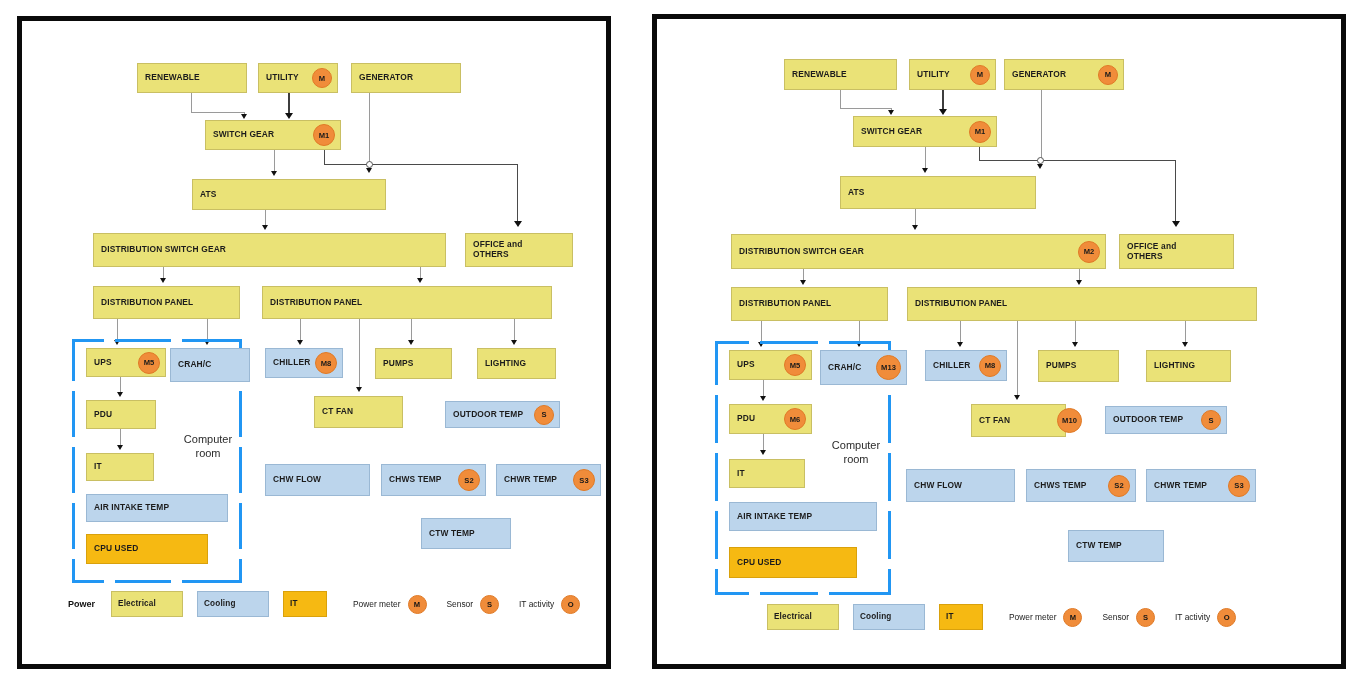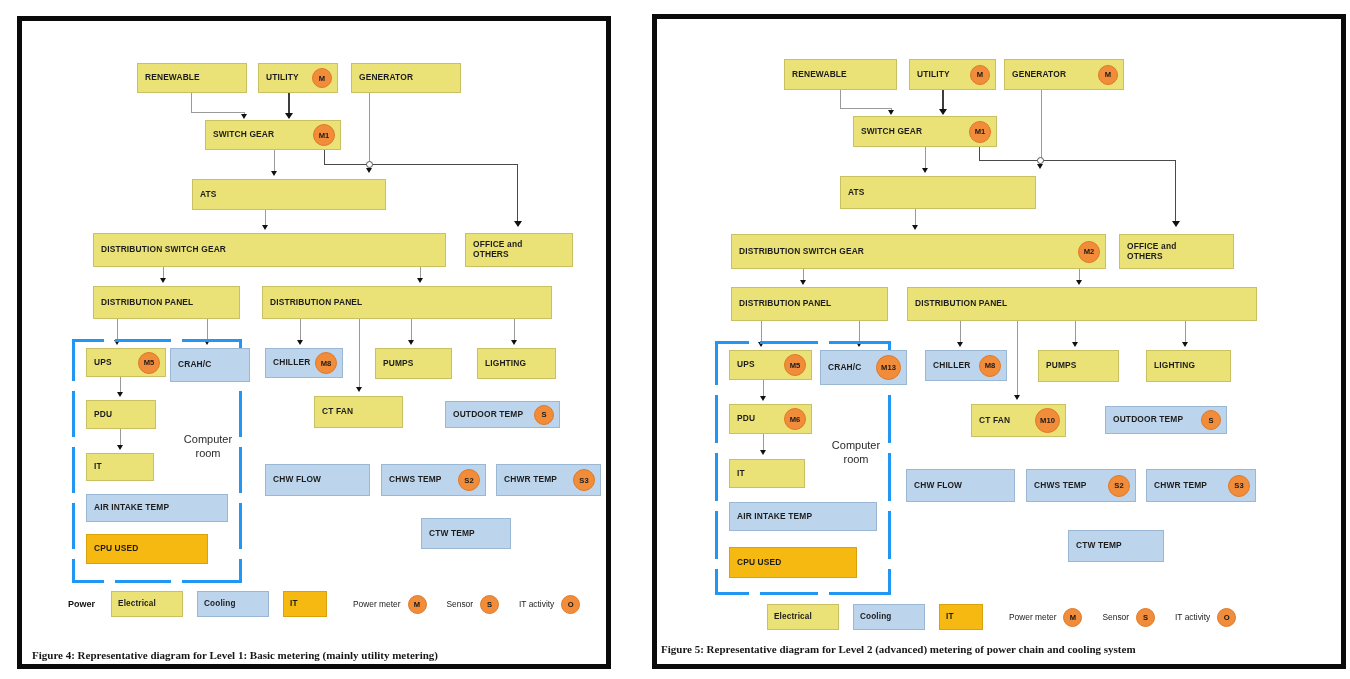--- a/index.html
+++ b/index.html
@@ -247,21 +247,20 @@
             <div style="display: flex; align-items: center; margin-left: 20px;">
               <span class="legend-text" style="margin-right: 7px;">Sensor</span>
               <span class="legend-badge" style="width: 19px; height: 19px;">S</span>
             </div>
             <div style="display: flex; align-items: center; margin-left: 20px;">
               <span class="legend-text" style="margin-right: 7px;">IT activity</span>
               <span class="legend-badge" style="width: 19px; height: 19px;">O</span>
             </div>
           </div>
 
-        <div class="caption" id="caption-0" style="left:10px;top:628px;font-size:11px;">Figure 4: Representative diagram for Level 1: Basic metering (mainly utility metering)</div>
       </div>
     </div>
   </div>
 
   <div class="panel" id="panel-right">
     <div class="panel-inner">
       <div class="canvas" id="canvas-1">
 
         <div class="ln v" style="left:183px;top:71px;height:18px;"></div>
         <div class="ln h" style="left:183px;top:89px;width:52px;"></div>
@@ -381,21 +380,21 @@
             <div class="node elec" style="left: 489px; top: 331px; width: 85px; height: 32px;">
               <span class="lbl">LIGHTING</span>
             </div>
             <div class="node elec" style="left: 72px; top: 385px; width: 83px; height: 30px;">
               <span class="lbl">PDU</span>
             </div>
             <div class="badge" style="width: 22px; height: 22px; left: 127px; top: 389px;">M6</div>
             <div class="node elec" style="left: 314px; top: 385px; width: 95px; height: 33px;">
               <span class="lbl">CT FAN</span>
             </div>
-            <div class="badge" style="width: 25px; height: 25px; left: 378px; top: 389px; text-align: right;">M10</div>
+            <div class="badge" style="width: 25px; height: 25px; left: 400px; top: 389px; text-align: right;">M10</div>
             <div class="node cool" style="left: 448px; top: 387px; width: 122px; height: 28px;">
               <span class="lbl">OUTDOOR TEMP</span>
             </div>
             <div class="badge" style="width: 20px; height: 20px; left: 544px; top: 391px;">S</div>
             <div class="node elec" style="left: 72px; top: 440px; width: 76px; height: 29px;">
               <span class="lbl">IT</span>
             </div>
             <div class="node cool" style="left: 249px; top: 450px; width: 109px; height: 33px;">
               <span class="lbl">CHW FLOW</span>
             </div>
@@ -435,18 +434,17 @@
             <div style="display: flex; align-items: center; margin-left: 20px;">
               <span class="legend-text" style="margin-right: 7px;">Sensor</span>
               <span class="legend-badge" style="width: 19px; height: 19px;">S</span>
             </div>
             <div style="display: flex; align-items: center; margin-left: 20px;">
               <span class="legend-text" style="margin-right: 7px;">IT activity</span>
               <span class="legend-badge" style="width: 19px; height: 19px;">O</span>
             </div>
           </div>
 
-        <div class="caption" id="caption-1" style="left:4px;top:624px;font-size:11px;">Figure 5: Representative diagram for Level 2 (advanced) metering of power chain and cooling system</div>
       </div>
     </div>
   </div>
 
 </div>
 
 </body></html>

